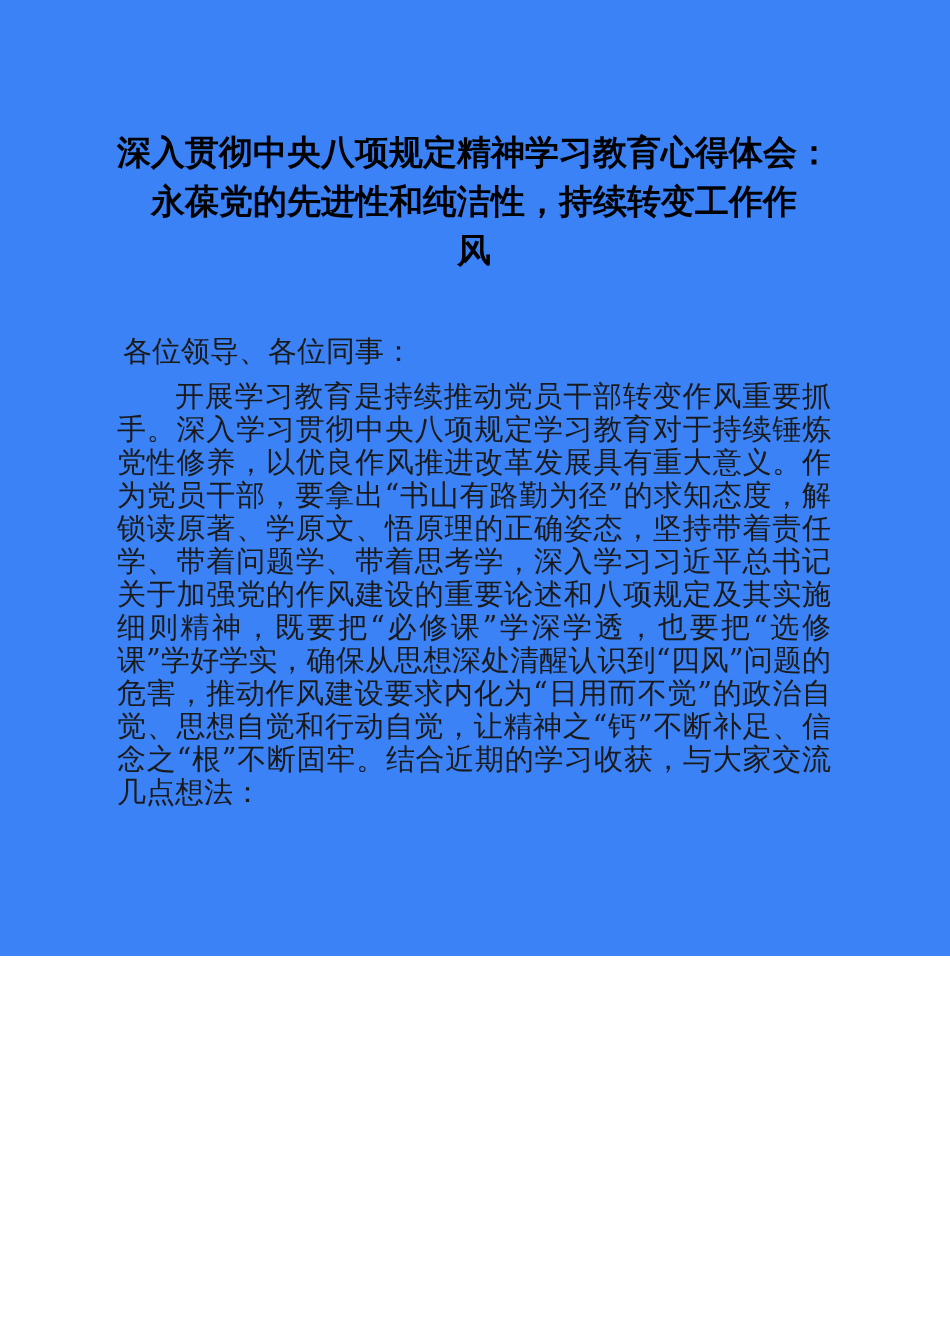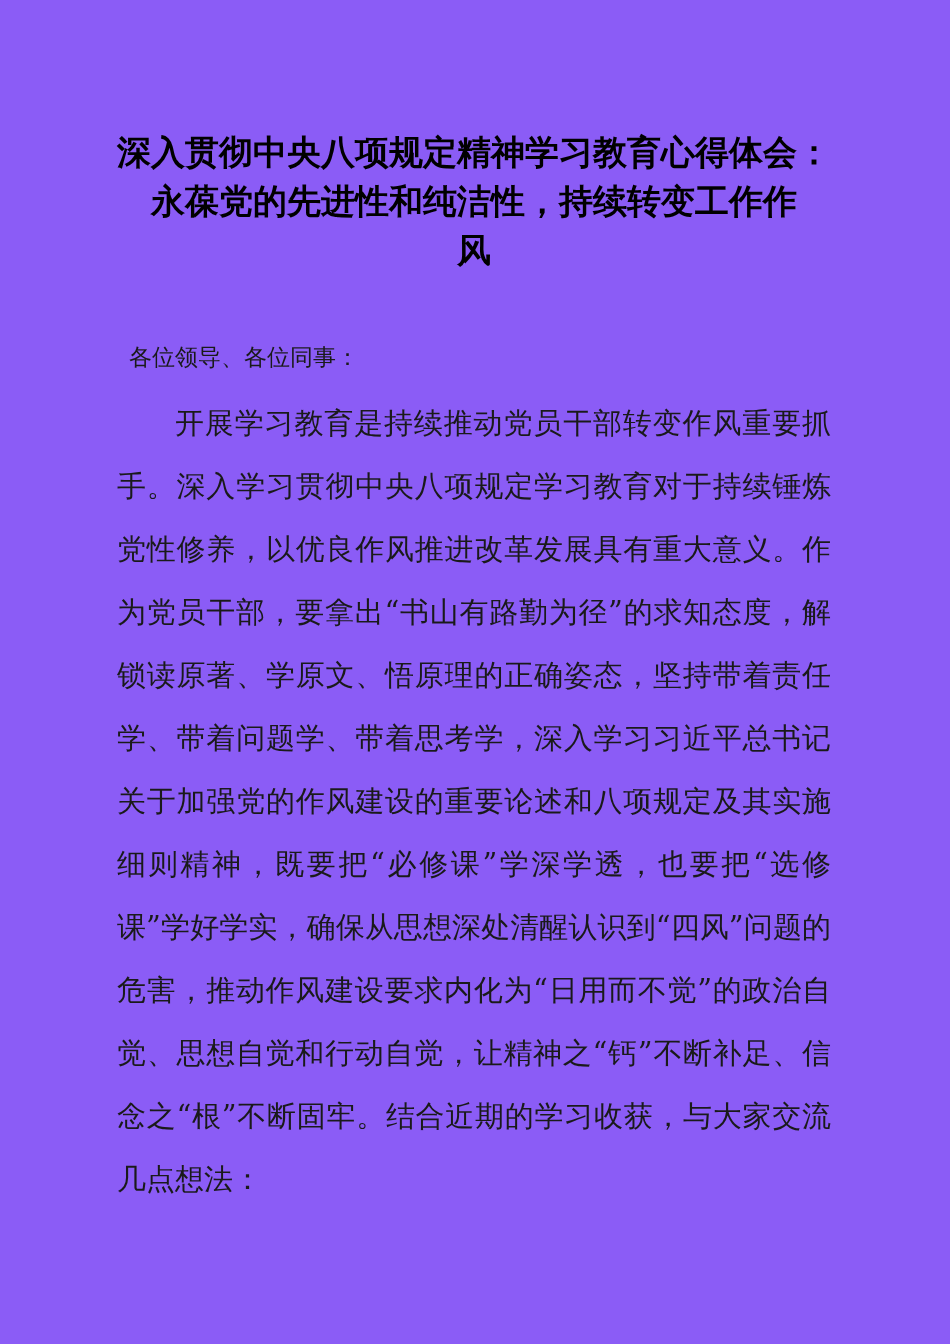--- a/index.html
+++ b/index.html
@@ -12,22 +12,22 @@
     height: 1344px;
     overflow: hidden;
     font-family: "Liberation Serif", "DejaVu Serif", serif;
     color: #000000;
     -webkit-font-smoothing: antialiased;
   }
 
   .page {
     position: relative;
     width: 950px;
-    height: 1344px;
-    background: #8b5cf6;
+    height: 956px;
+    background: #3b82f6;
     box-sizing: border-box;
   }
 
   .content {
     position: absolute;
     left: 117px;
     top: 0;
     width: 714px;
   }
 
@@ -40,35 +40,35 @@
     font-size: 34px;
     line-height: 49px;
     text-align: center;
     letter-spacing: 0px;
     color: #000000;
     text-rendering: optimizeLegibility;
   }
 
   
   .salutation {
-    margin: 12px;
+    margin: 6px;
     padding-top: 48px;
     font-family: "DejaVu Serif", "Liberation Serif", serif;
-    font-size: 23px;
+    font-size: 29px;
     line-height: 45px;
     text-align: left;
     color: #1a1a1a;
   }
 
   
   .body-para {
     margin: 0;
     font-family: "DejaVu Serif", "Liberation Serif", serif;
     font-size: 29px;
-    line-height: 63px;
+    line-height: 33px;
     text-align: justify;
     text-justify: inter-character;
     text-indent: 58px;
     color: #1a1a1a;
   }
 
   
   .section-heading {
     margin: 0;
     font-family: "Liberation Sans", "DejaVu Sans", sans-serif;

